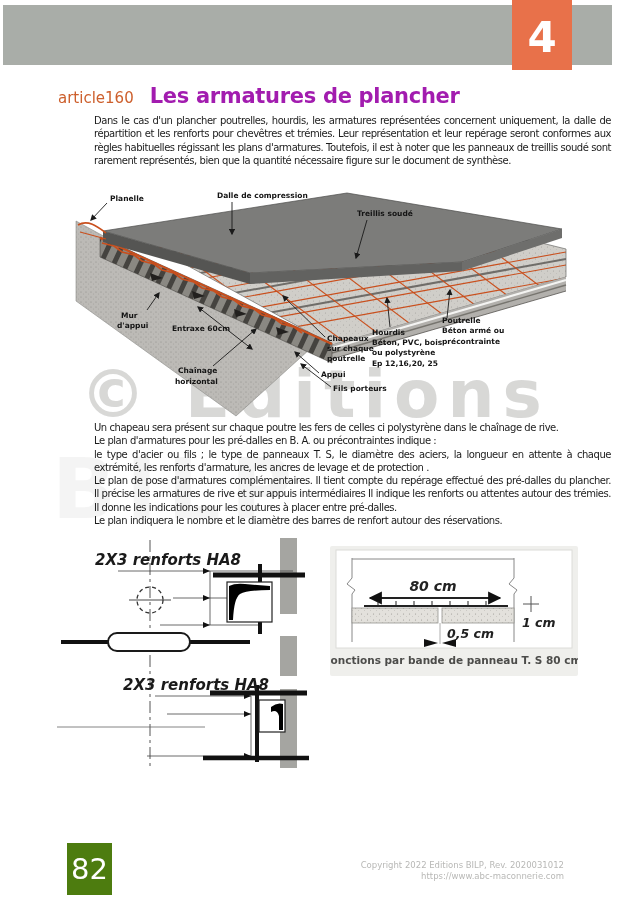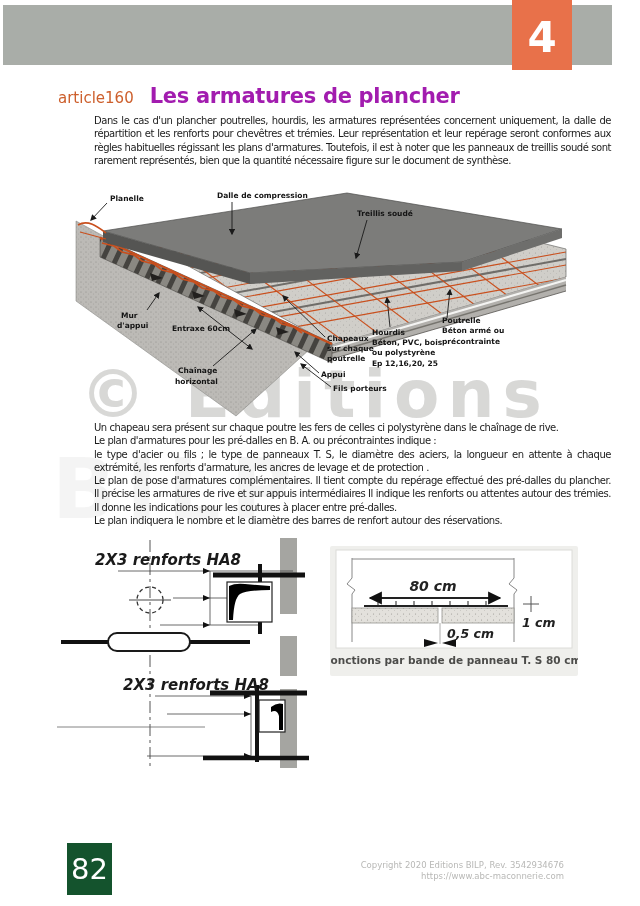--- a/index.html
+++ b/index.html
@@ -40,21 +40,21 @@
   .fig-right svg { position:absolute; left:0; top:0; }
 
   svg text { font-family:"DejaVu Sans", sans-serif; }
   .dlabel  { font-size:7.5px; font-weight:bold; fill:#141414; }
   .figlabel { font-size:15px; font-style:italic; font-weight:bold; fill:#1a1a1a; }
   .dim   { font-size:14px; font-style:italic; font-weight:bold; fill:#222; }
   .dim-s { font-size:12.5px; font-style:italic; font-weight:bold; fill:#222; }
   .figcaption { font-size:10.5px; font-weight:bold; fill:#4c4c4a; }
 
   
-  .footer-box { position:absolute; left:67px; top:843px; width:45px; height:52px; background:#14532d;
+  .footer-box { position:absolute; left:67px; top:843px; width:45px; height:52px; background:#4d7c0f;
                 display:flex; align-items:center; justify-content:center; }
   .page-number { color:#fff; font-size:29px; }
   .copyright { position:absolute; right:76px; top:860px; text-align:right; font-size:8.5px;
                line-height:11px; color:#b8b8b6; z-index:3; }
 </style>
 </head>
 <body>
 
 <div class="page">
 
@@ -307,17 +307,17 @@
       <text class="dim-s" x="117" y="92">0,5 cm</text>
       <text class="dim-s" x="192" y="81">1 cm</text>
       <text class="figcaption" x="124" y="118" text-anchor="middle">Jonctions par bande de panneau T. S 80 cm</text>
     </svg>
   </div>
 
   <div class="footer-box">
     <span class="page-number">82</span>
   </div>
   <div class="copyright">
-    <div>Copyright 2020 Editions BILP, Rev. 3542934676</div>
+    <div>Copyright 2022 Editions BILP, Rev. 2020031012</div>
     <div>https://www.abc-maconnerie.com</div>
   </div>
 
 </div>
 
 </body></html>

